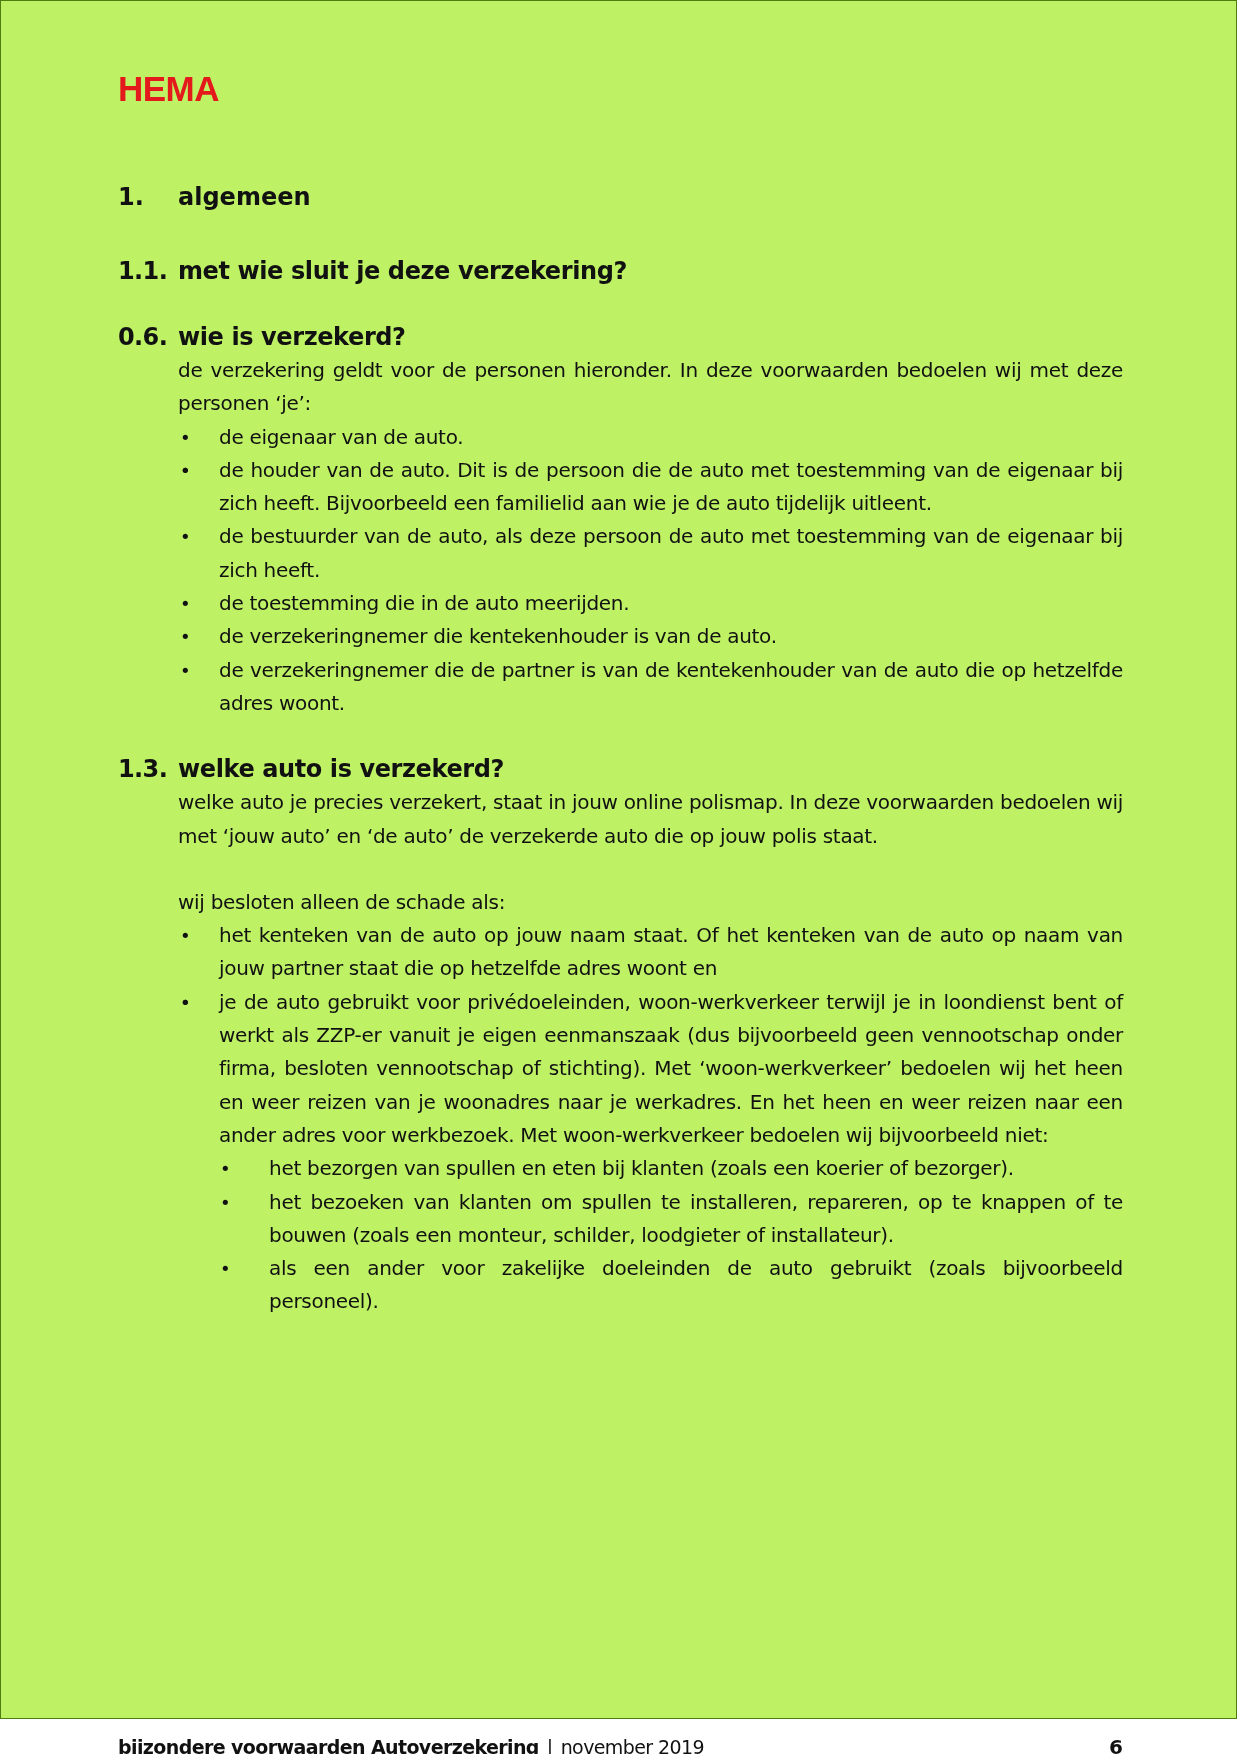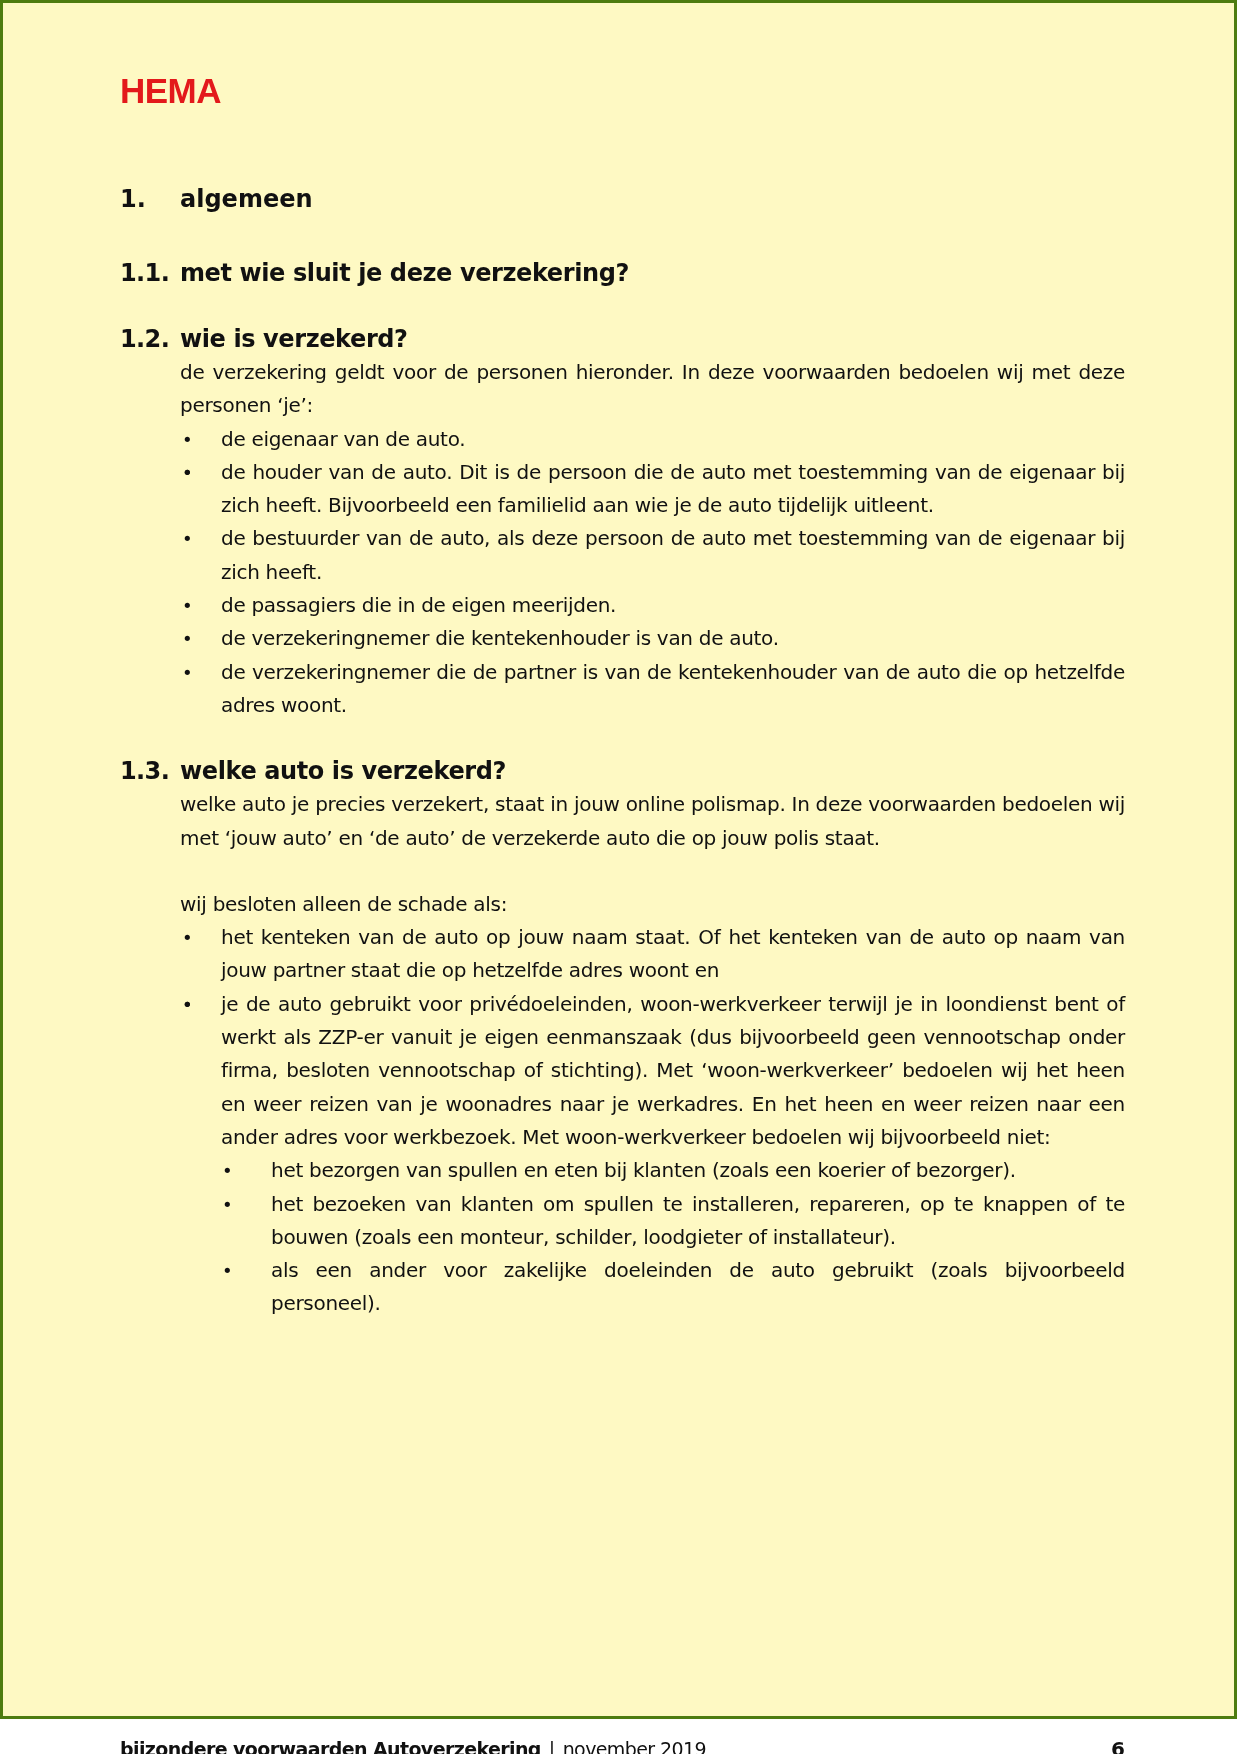--- a/index.html
+++ b/index.html
@@ -1,21 +1,21 @@
 <!DOCTYPE html>
 <html><head>
 <meta charset="utf-8">
 <style>
   html, body { margin: 0; padding: 0; background: #ffffff; }
   body { width: 1240px; height: 1754px; position: relative; overflow: hidden; }
   .page {
     position: absolute; left: 0; top: 0;
     width: 1237px; height: 1719px;
-    border: 3px solid #4d7c0f;
-    background: #fef9c3;
+    border: 1px solid #4d7c0f;
+    background: #bef264;
     box-sizing: border-box;
   }
   .logo {
     position: absolute; left: 117px; top: 70px;
     color: #e3191b;
     font-family: "Liberation Sans", sans-serif;
     font-weight: bold; font-size: 35px; letter-spacing: -0.5px;
     line-height: 1;
   }
   .content {
@@ -78,31 +78,31 @@
 
     <div class="section">
       <div class="h2">
         <span class="num">1.1.</span>
         <span>met wie sluit je deze verzekering?</span>
       </div>
     </div>
 
     <div class="section">
       <div class="h2">
-        <span class="num">1.2.</span>
+        <span class="num">0.6.</span>
         <span>wie is verzekerd?</span>
       </div>
       <div class="body">
         <p>de verzekering geldt voor de personen hieronder. In deze voorwaarden bedoelen wij met deze personen ‘je’:</p>
         <ul>
           <li><span class="bullet">•</span><span>de eigenaar van de auto.</span></li>
           <li><span class="bullet">•</span></li>
           <li><span class="bullet">•</span><span>de houder van de auto. Dit is de persoon die de auto met toestemming van de eigenaar bij zich heeft. Bijvoorbeeld een familielid aan wie je de auto tijdelijk uitleent.</span></li>
           <li><span class="bullet">•</span><span>de bestuurder van de auto, als deze persoon de auto met toestemming van de eigenaar bij zich heeft.</span></li>
-          <li><span class="bullet">•</span><span>de passagiers die in de eigen meerijden.</span></li>
+          <li><span class="bullet">•</span><span>de toestemming die in de auto meerijden.</span></li>
           <li><span class="bullet">•</span><span>de verzekeringnemer die kentekenhouder is van de auto.</span></li>
           <li><span class="bullet">•</span><span>de verzekeringnemer die de partner is van de kentekenhouder van de auto die op hetzelfde adres woont.</span></li>
         </ul>
       </div>
     </div>
 
     <div class="section">
       <div class="h2">
         <span class="num">1.3.</span>
         <span>welke auto is verzekerd?</span>

